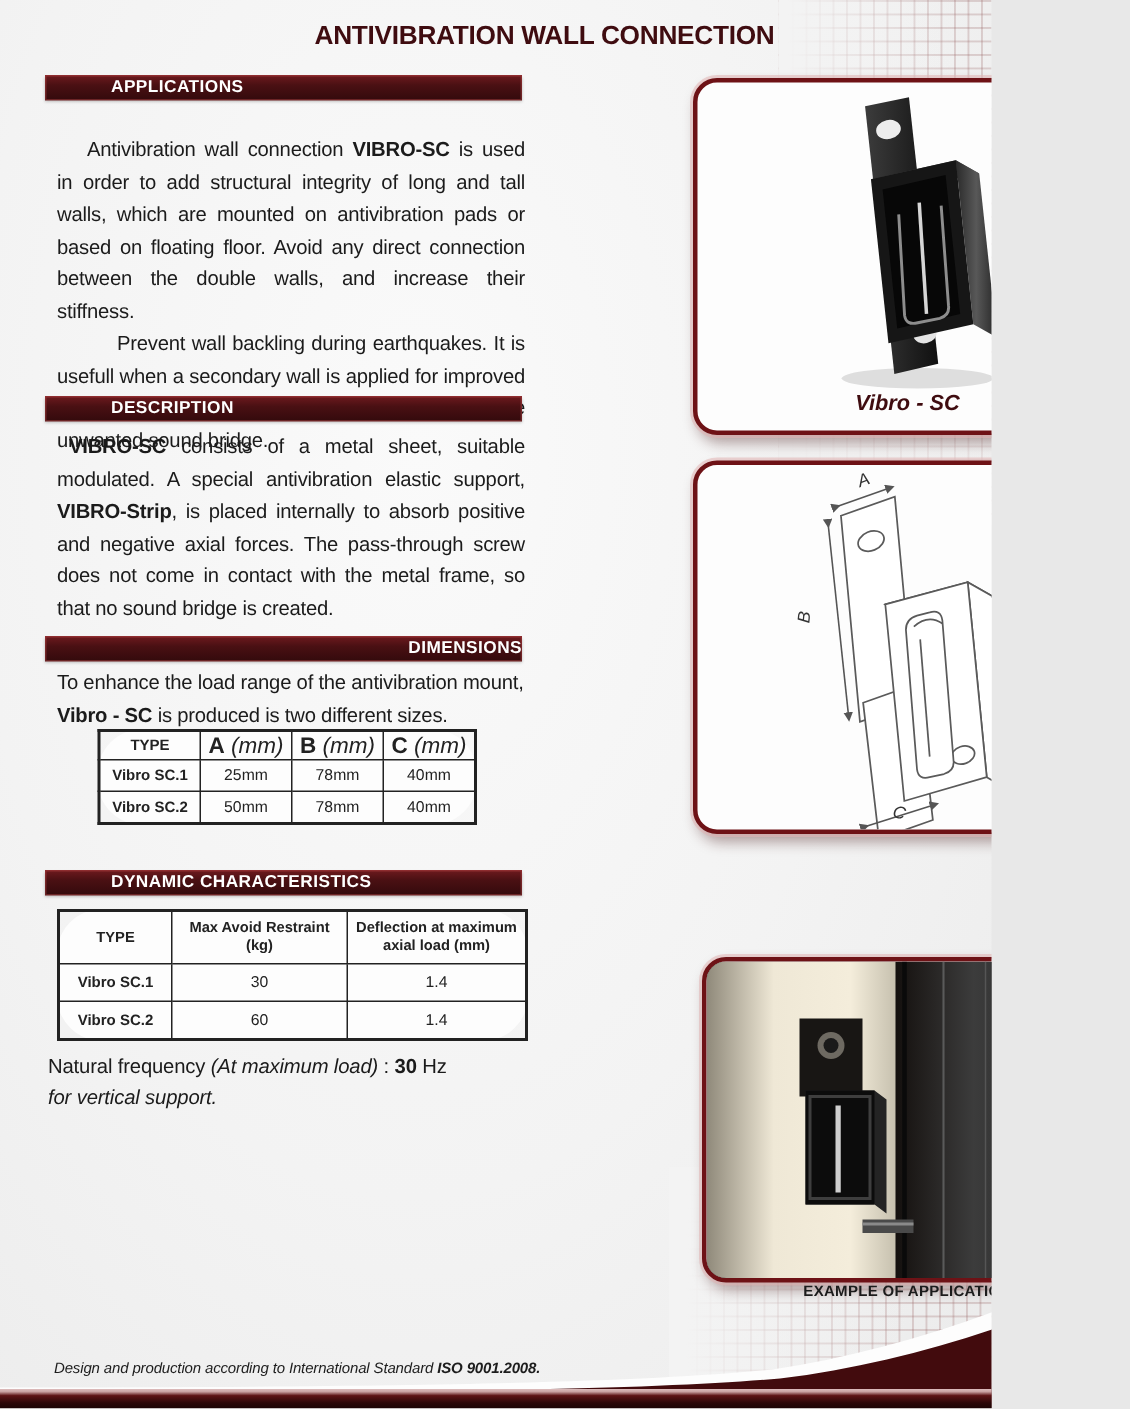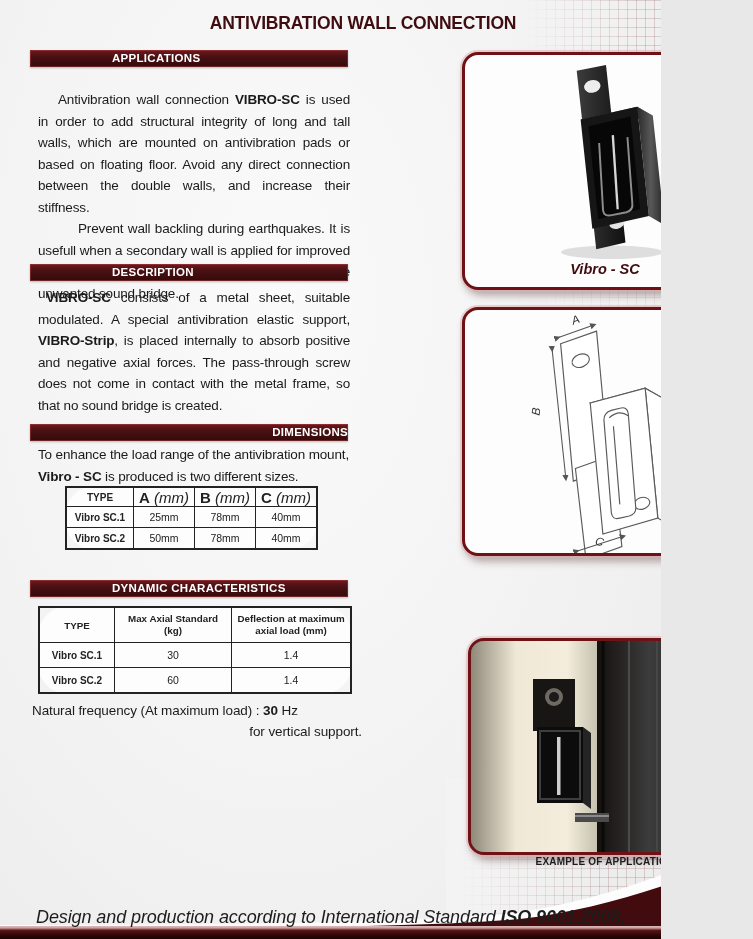--- a/index.html
+++ b/index.html
@@ -28,21 +28,21 @@
   .swoosh{position:absolute;left:0;bottom:0;width:753px;height:120px;z-index:1;}
   .bottom-bar{position:absolute;left:0;bottom:0;width:753px;height:13px;z-index:2;
     background:linear-gradient(180deg,#dcbcbc 0%,#caa2a2 14%,#5d1315 34%,#2b0708 72%,#1b0404 100%);}
   
   .title{position:absolute;top:13px;left:0;width:726px;text-align:center;
     font-size:17.5px;font-weight:bold;letter-spacing:-0.2px;color:#3f0c10;z-index:2;}
   .sec-bar{position:absolute;left:30px;width:318px;height:17px;z-index:2;
     background:linear-gradient(180deg,#6e1a1e 0%,#4a1013 40%,#330a0c 100%);
     box-shadow:inset 0 0 0 1px rgba(200,80,80,.38), 0 1px 2px rgba(0,0,0,.25);
     color:#ffffff;font-size:11.5px;font-weight:bold;letter-spacing:.3px;
-    line-height:17px;padding-left:82px;box-sizing:border-box;}
+    line-height:17px;padding-left:44px;box-sizing:border-box;}
   .body-text{position:absolute;left:38px;width:312px;z-index:2;
     font-size:13.5px;line-height:21.5px;letter-spacing:-0.15px;color:#1b1b1b;
     text-align:justify;}
   .body-text p{margin:0;}
   b.dk{font-weight:bold;}
   
   table{border-collapse:collapse;background:#fdfdfd;border-radius:30px;}
   .dim-table{position:absolute;left:65px;top:486px;z-index:2;
     border:2px solid #222;font-size:10.5px;color:#222;}
   .dim-table th,.dim-table td{border:1.5px solid #222;text-align:center;padding:0 4px;}
@@ -57,23 +57,23 @@
   .dyn-table th{height:34px;font-size:9.8px;font-weight:bold;}
   .dyn-table td{height:24px;}
   .dyn-table .c0{width:66px;}
   .dyn-table .c1{width:108px;}
   .dyn-table .c2{width:110px;}
   .dyn-table td.c0{font-weight:bold;font-size:10px;}
   .th2{display:block;line-height:12px;}
   
   .notes{position:absolute;left:32px;top:701px;width:330px;z-index:2;
     font-size:13.5px;line-height:20.5px;color:#1b1b1b;letter-spacing:-0.1px;}
-  .notes .it{text-align:right;}
+  .notes .it{font-style:italic;}
   .footer{position:absolute;left:36px;top:907px;z-index:3;
-    font-size:18px;font-style:italic;color:#1d1d1d;letter-spacing:-0.1px;text-align:center;}
+    font-size:10px;font-style:italic;color:#1d1d1d;letter-spacing:-0.1px;text-align:center;}
   
   .fig-box{position:absolute;background:#fdfdfd;z-index:2;
     border:3px solid #6e1216;border-radius:16px;box-sizing:border-box;
     box-shadow:0 0 0 2px rgba(225,180,180,.55), 3px 5px 9px rgba(70,25,25,.40);
     overflow:hidden;}
   #fig-product{left:462px;top:52px;width:286px;height:238px;}
   #fig-drawing{left:462px;top:307px;width:286px;height:249px;}
   #fig-app{left:468px;top:638px;width:280px;height:217px;}
   .fig-caption{position:absolute;left:0;bottom:10px;width:100%;text-align:center;
     font-size:14.5px;font-weight:bold;font-style:italic;color:#3f0c10;}
@@ -143,21 +143,21 @@
 
   <div class="sec-bar" style="top:580px;">
     <span>DYNAMIC CHARACTERISTICS</span>
   </div>
 
   <table class="dyn-table">
     <tbody>
         <tr>
       <th class="c0">TYPE</th>
       <th class="c1">
-            <span class="th2">Max Axial Standard</span>
+            <span class="th2">Max Avoid Restraint</span>
             <span class="th2">(kg)</span>
           </th>
       <th class="c2">
             <span class="th2">Deflection at maximum</span>
             <span class="th2">axial load (mm)</span>
           </th>
     </tr>
     <tr>
       <td class="c0">Vibro SC.1</td>
       <td class="c1">30</td>

